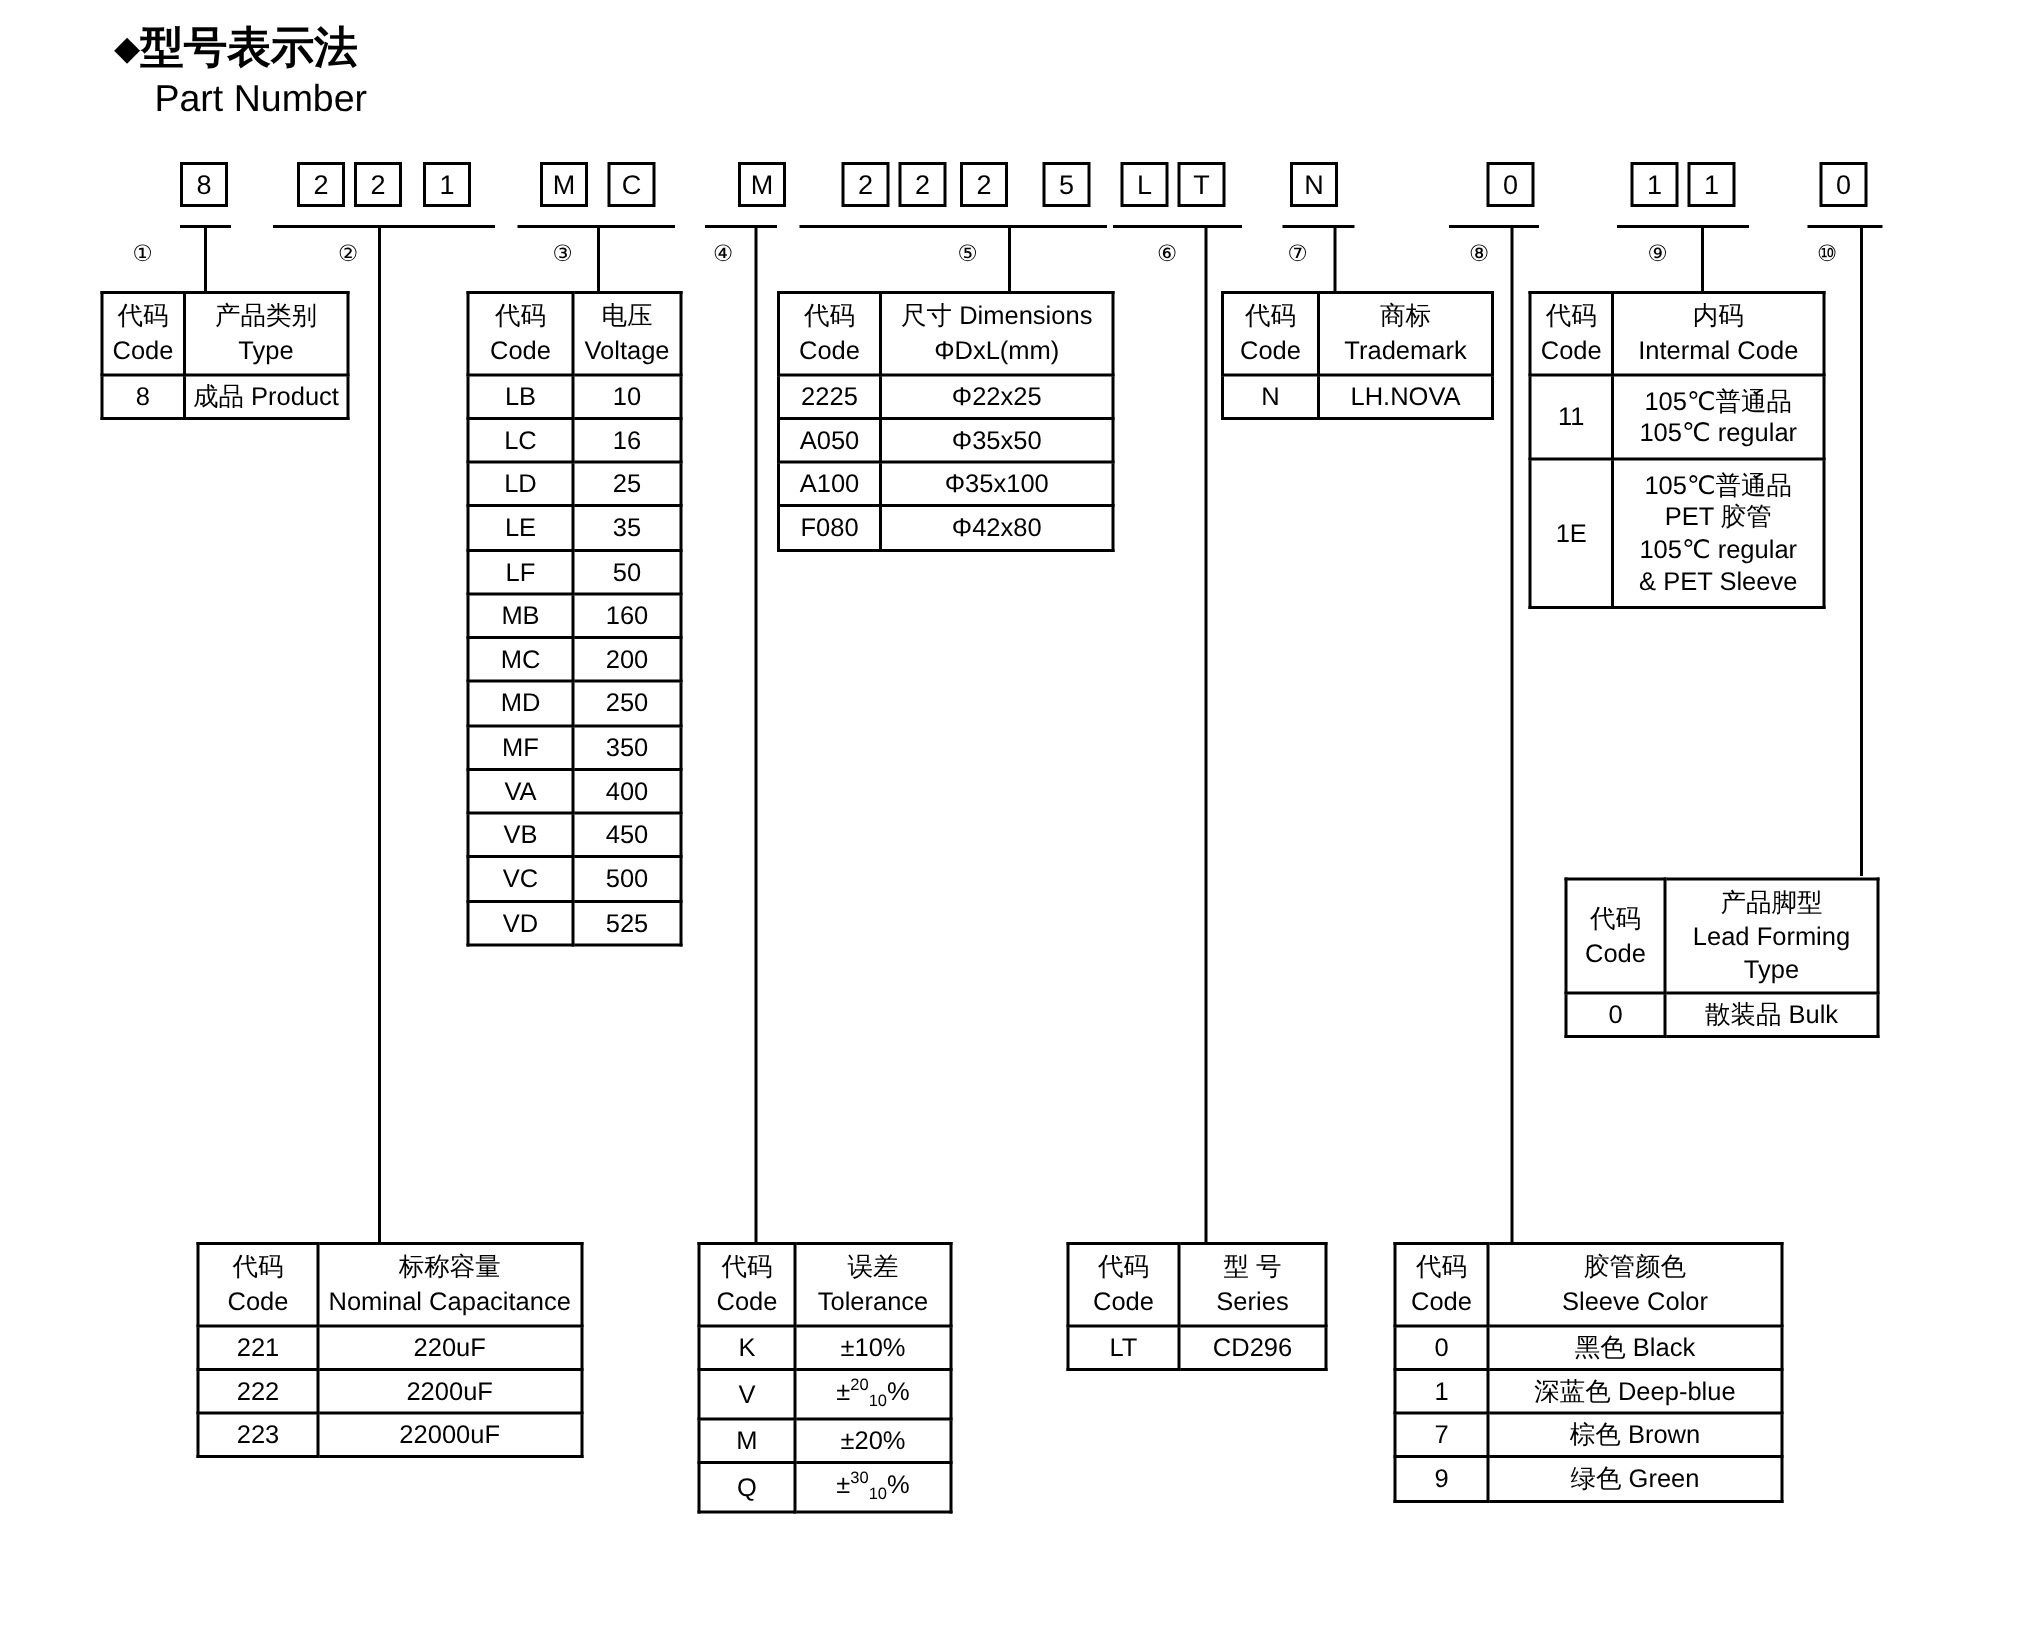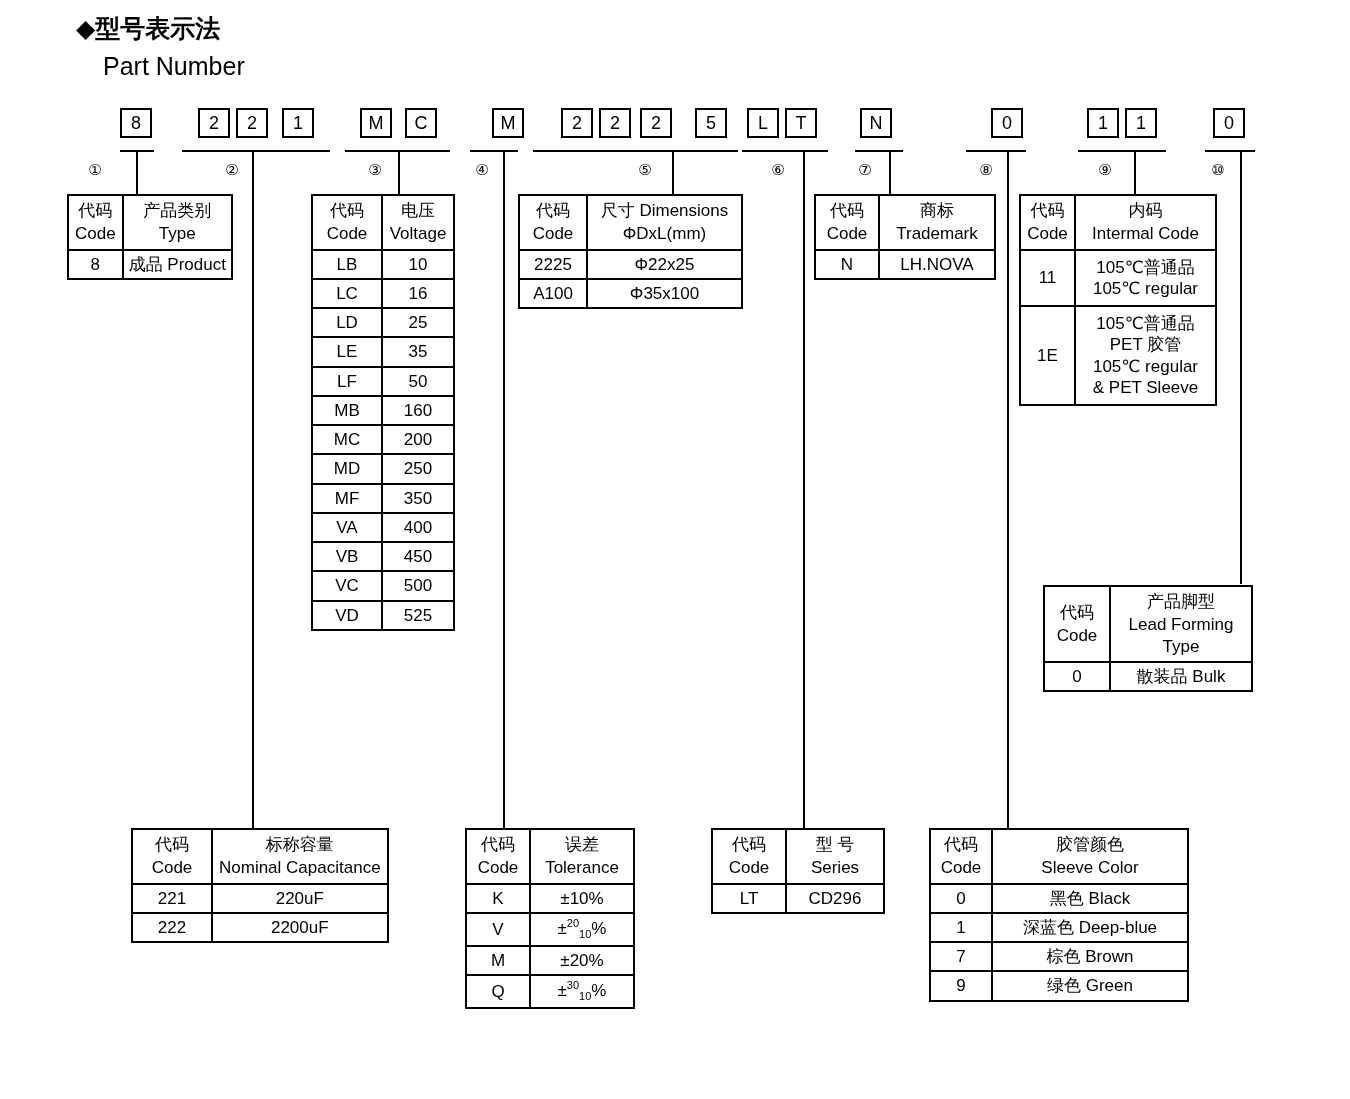--- a/index.html
+++ b/index.html
@@ -12,22 +12,23 @@
     font-family: "Liberation Sans", "DejaVu Sans", sans-serif;
     color: #000000;
     position: relative;
     overflow: hidden;
   }
   #root { position: relative; width: 1350px; height: 1099px; }
 
   
   .heading-cn {
     position: absolute; left: 76px; top: 12px;
-    font-size: 25px; font-weight: 700; letter-spacing: 0px;
+    font-size: 29px; font-weight: 700; letter-spacing: 0px;
     white-space: nowrap;
+    font-family: Liberation Mono, monospace;
   }
   .heading-en {
     position: absolute; left: 103px; top: 52px;
     font-size: 25px; font-weight: 400;
     white-space: nowrap;
   }
 
   
   .pn-box {
     position: absolute;
@@ -253,22 +254,30 @@
       <td class="hdr two-line" style="width:155px;margin-top:19px;">
         <span class="cn">尺寸 Dimensions</span>
         <span>ΦDxL(mm)</span>
       </td>
     </tr>
     <tr>
           <td>2225</td>
           <td>Φ22x25</td>
         </tr>
     <tr>
+          <td>A050</td>
+          <td>Φ35x50</td>
+        </tr>
+    <tr>
           <td>A100</td>
           <td>Φ35x100</td>
+        </tr>
+    <tr>
+          <td>F080</td>
+          <td>Φ42x80</td>
         </tr>
   </tbody>
     </table>
 
   <table class="tbl" style="left:814px;top:194px;">
     <tbody>
         <tr>
       <td class="hdr two-line" style="width:64px;">
         <span class="cn">代码</span>
         <span>Code</span>
@@ -349,20 +358,24 @@
       </td>
     </tr>
     <tr>
           <td>221</td>
           <td>220uF</td>
         </tr>
     <tr>
           <td>222</td>
           <td>2200uF</td>
         </tr>
+    <tr>
+          <td>223</td>
+          <td>22000uF</td>
+        </tr>
   </tbody>
     </table>
 
   <table class="tbl" style="left:465px;top:828px;">
     <tbody>
         <tr>
       <td class="hdr two-line" style="width:64px;">
         <span class="cn">代码</span>
         <span>Code</span>
       </td>

